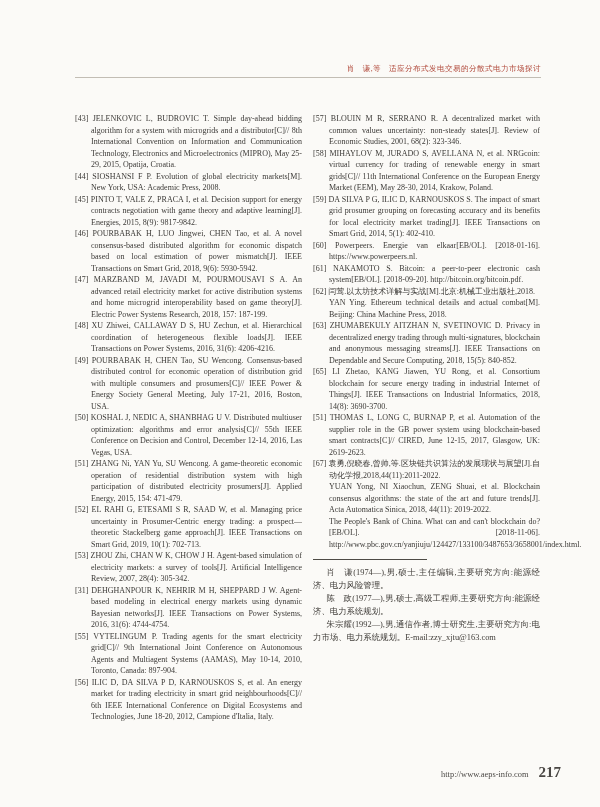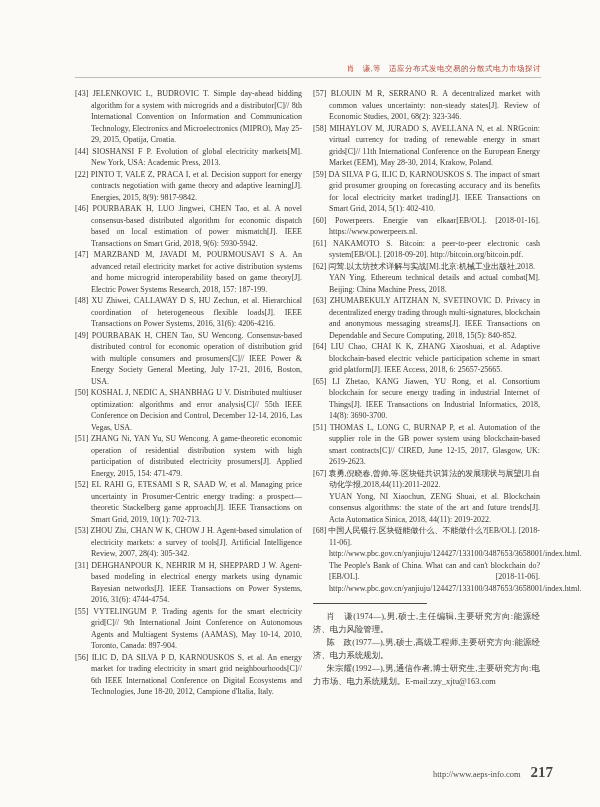--- a/index.html
+++ b/index.html
@@ -17,21 +17,21 @@
     text-align:right;
     font-size:7.6px;
     letter-spacing:0.4px;
     color:#b14a3c;
     padding-bottom:3px;
     white-space:nowrap;
   }
   .header-rule { border-bottom:1px solid #c2bdb4; margin-bottom:10px; }
 
   .columns { display:flex; gap:11px; align-items:flex-start; }
-  .col { width:227px; }
+  .col { width:227px;margin-top:25px; }
 
   .ref { font-size:8px; line-height:11.5px; }
   .ref-main { padding-left:16px; text-indent:-16px; text-align:justify; }
   .ref-num { white-space:nowrap; }
   .ref-trans { margin-left:16px; text-align:justify; }
 
   .bio-rule { width:114px; border-bottom:1.5px solid #4e4b46; margin:9px 0 6px 0; }
   .bio {
     font-size:8.4px; line-height:13px;
     text-indent:1.6em; text-align:justify;
@@ -42,21 +42,21 @@
     font-size:9.2px;
     font-weight:bold;
     letter-spacing:1px;
     margin-top:6px;
     padding-right:10px;
     color:#3a3834;
   }
 
   .page-footer {
     position:absolute;
-    right:68px; bottom:26px;
+    right:60px; bottom:26px;
     font-size:8.4px;
     color:#4a4744;
     display:flex; align-items:baseline; gap:10px;
   }
   .page-footer .pageno { font-size:15px; font-weight:bold; }
 </style>
 </head>
 <body>
 
 <div class="page">
@@ -70,26 +70,26 @@
     <div class="columns">
 
       <div class="col">
 
           <div class="ref">
             <div class="ref-main"><span class="ref-num">[43]</span> <span>JELENKOVIC L, BUDROVIC T. Simple day-ahead bidding algorithm for a system with microgrids and a distributor[C]// 8th International Convention on Information and Communication Technology, Electronics and Microelectronics (MIPRO), May 25-29, 2015, Opatija, Croatia.</span></div>
 
           </div>
 
           <div class="ref">
-            <div class="ref-main"><span class="ref-num">[44]</span> <span>SIOSHANSI F P. Evolution of global electricity markets[M]. New York, USA: Academic Press, 2013.</span></div>
-
-          </div>
-
-          <div class="ref">
-            <div class="ref-main"><span class="ref-num">[22]</span> <span>PINTO T, VALE Z, PRACA I, et al. Decision support for energy contracts negotiation with game theory and adaptive learning[J]. Energies, 2015, 8(9): 9817-9842.</span></div>
+            <div class="ref-main"><span class="ref-num">[44]</span> <span>SIOSHANSI F P. Evolution of global electricity markets[M]. New York, USA: Academic Press, 2008.</span></div>
+
+          </div>
+
+          <div class="ref">
+            <div class="ref-main"><span class="ref-num">[45]</span> <span>PINTO T, VALE Z, PRACA I, et al. Decision support for energy contracts negotiation with game theory and adaptive learning[J]. Energies, 2015, 8(9): 9817-9842.</span></div>
 
           </div>
 
           <div class="ref">
             <div class="ref-main"><span class="ref-num">[46]</span> <span>POURBABAK H, LUO Jingwei, CHEN Tao, et al. A novel consensus-based distributed algorithm for economic dispatch based on local estimation of power mismatch[J]. IEEE Transactions on Smart Grid, 2018, 9(6): 5930-5942.</span></div>
 
           </div>
 
           <div class="ref">
             <div class="ref-main"><span class="ref-num">[47]</span> <span>MARZBAND M, JAVADI M, POURMOUSAVI S A. An advanced retail electricity market for active distribution systems and home microgrid interoperability based on game theory[J]. Electric Power Systems Research, 2018, 157: 187-199.</span></div>
@@ -173,42 +173,37 @@
             <div class="ref">
               <div class="ref-main"><span class="ref-num">[62]</span> <span>闫莺.以太坊技术详解与实战[M].北京:机械工业出版社,2018.</span></div>
               <div class="ref-trans">YAN Ying. Ethereum technical details and actual combat[M]. Beijing: China Machine Press, 2018.</div>
             </div>
 
             <div class="ref">
               <div class="ref-main"><span class="ref-num">[63]</span> <span>ZHUMABEKULY AITZHAN N, SVETINOVIC D. Privacy in decentralized energy trading through multi-signatures, blockchain and anonymous messaging streams[J]. IEEE Transactions on Dependable and Secure Computing, 2018, 15(5): 840-852.</span></div>
 
             </div>
 
-            <div class="ref">
-              <div class="ref-main"><span class="ref-num">[64]</span> <span>LIU Chao, CHAI K K, ZHANG Xiaoshuai, et al. Adaptive blockchain-based electric vehicle participation scheme in smart grid platform[J]. IEEE Access, 2018, 6: 25657-25665.</span></div>
-
-            </div>
 
             <div class="ref">
               <div class="ref-main"><span class="ref-num">[65]</span> <span>LI Zhetao, KANG Jiawen, YU Rong, et al. Consortium blockchain for secure energy trading in industrial Internet of Things[J]. IEEE Transactions on Industrial Informatics, 2018, 14(8): 3690-3700.</span></div>
 
             </div>
 
             <div class="ref">
               <div class="ref-main"><span class="ref-num">[51]</span> <span>THOMAS L, LONG C, BURNAP P, et al. Automation of the supplier role in the GB power system using blockchain-based smart contracts[C]// CIRED, June 12-15, 2017, Glasgow, UK: 2619-2623.</span></div>
 
             </div>
 
             <div class="ref">
               <div class="ref-main"><span class="ref-num">[67]</span> <span>袁勇,倪晓春,曾帅,等.区块链共识算法的发展现状与展望[J].自动化学报,2018,44(11):2011-2022.</span></div>
               <div class="ref-trans">YUAN Yong, NI Xiaochun, ZENG Shuai, et al. Blockchain consensus algorithms: the state of the art and future trends[J]. Acta Automatica Sinica, 2018, 44(11): 2019-2022.</div>
             </div>
 
             <div class="ref">
-              <div class="ref-main"><span class="ref-num">[68]</span> <span>中国人民银行.区块链能做什么、不能做什么?[EB/OL]. [2018-11-06]. http://www.pbc.gov.cn/yanjiuju/124427/133100/3487653/3658001/index.html.</span></div>
               <div class="ref-trans">The People's Bank of China. What can and can't blockchain do?[EB/OL]. [2018-11-06]. http://www.pbc.gov.cn/yanjiuju/124427/133100/3487653/3658001/index.html.</div>
             </div>
           </div>
 
         <div class="bio-rule"></div>
 
         <div>
 
             <p class="bio">肖　谦(1974—),男,硕士,主任编辑,主要研究方向:能源经济、电力风险管理。</p>
 

